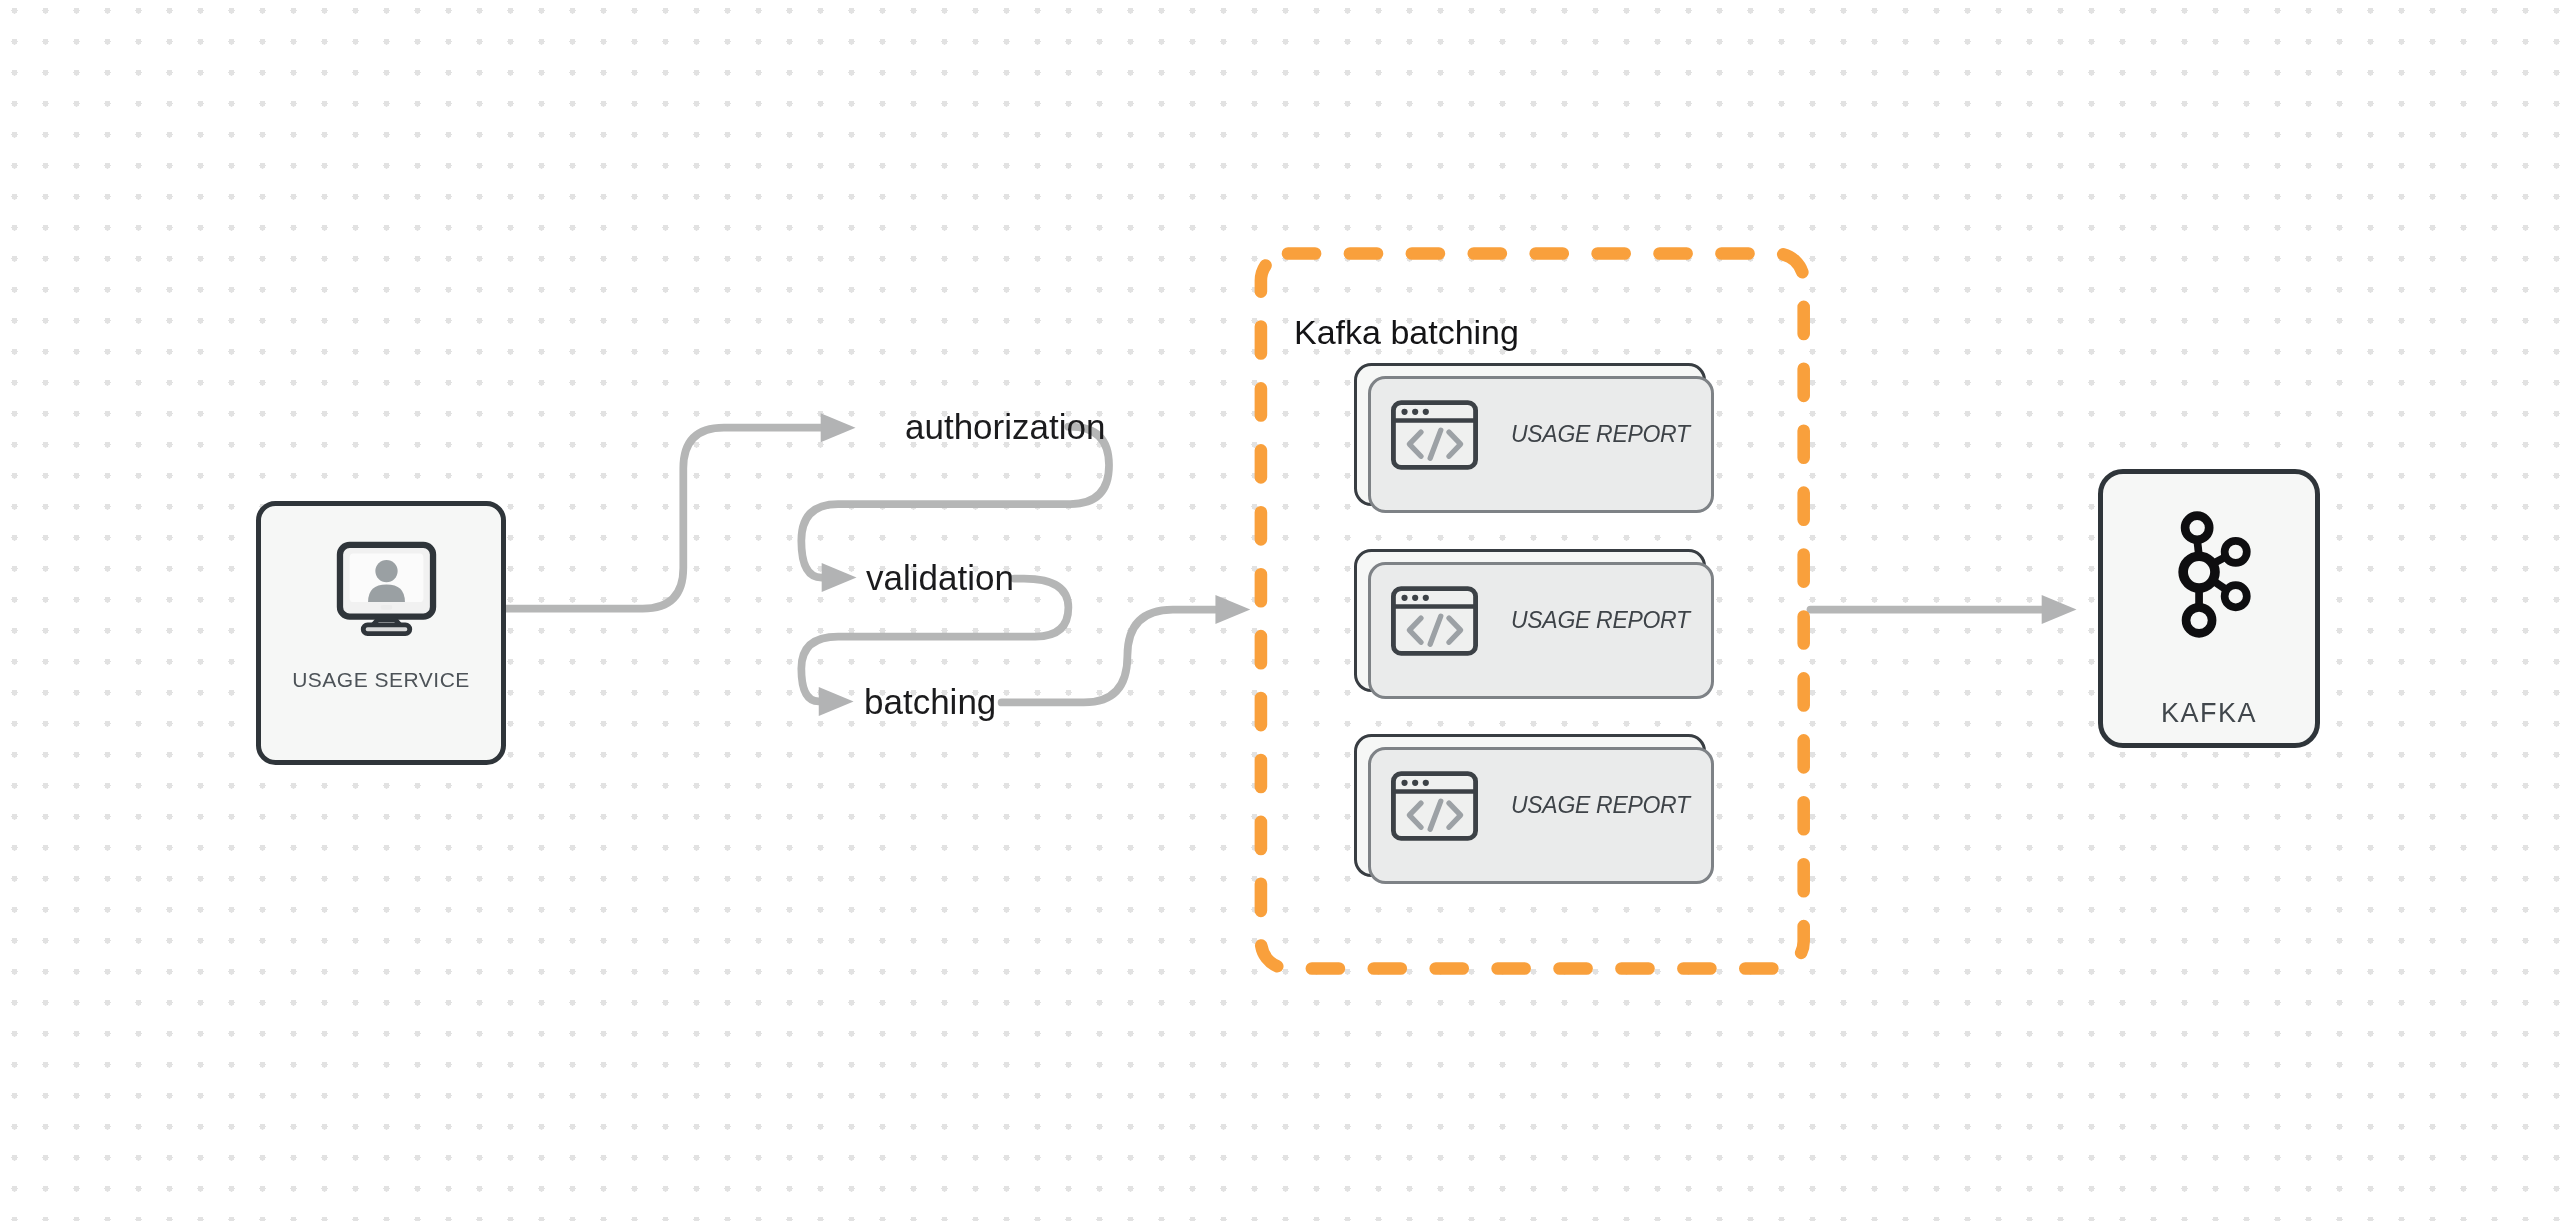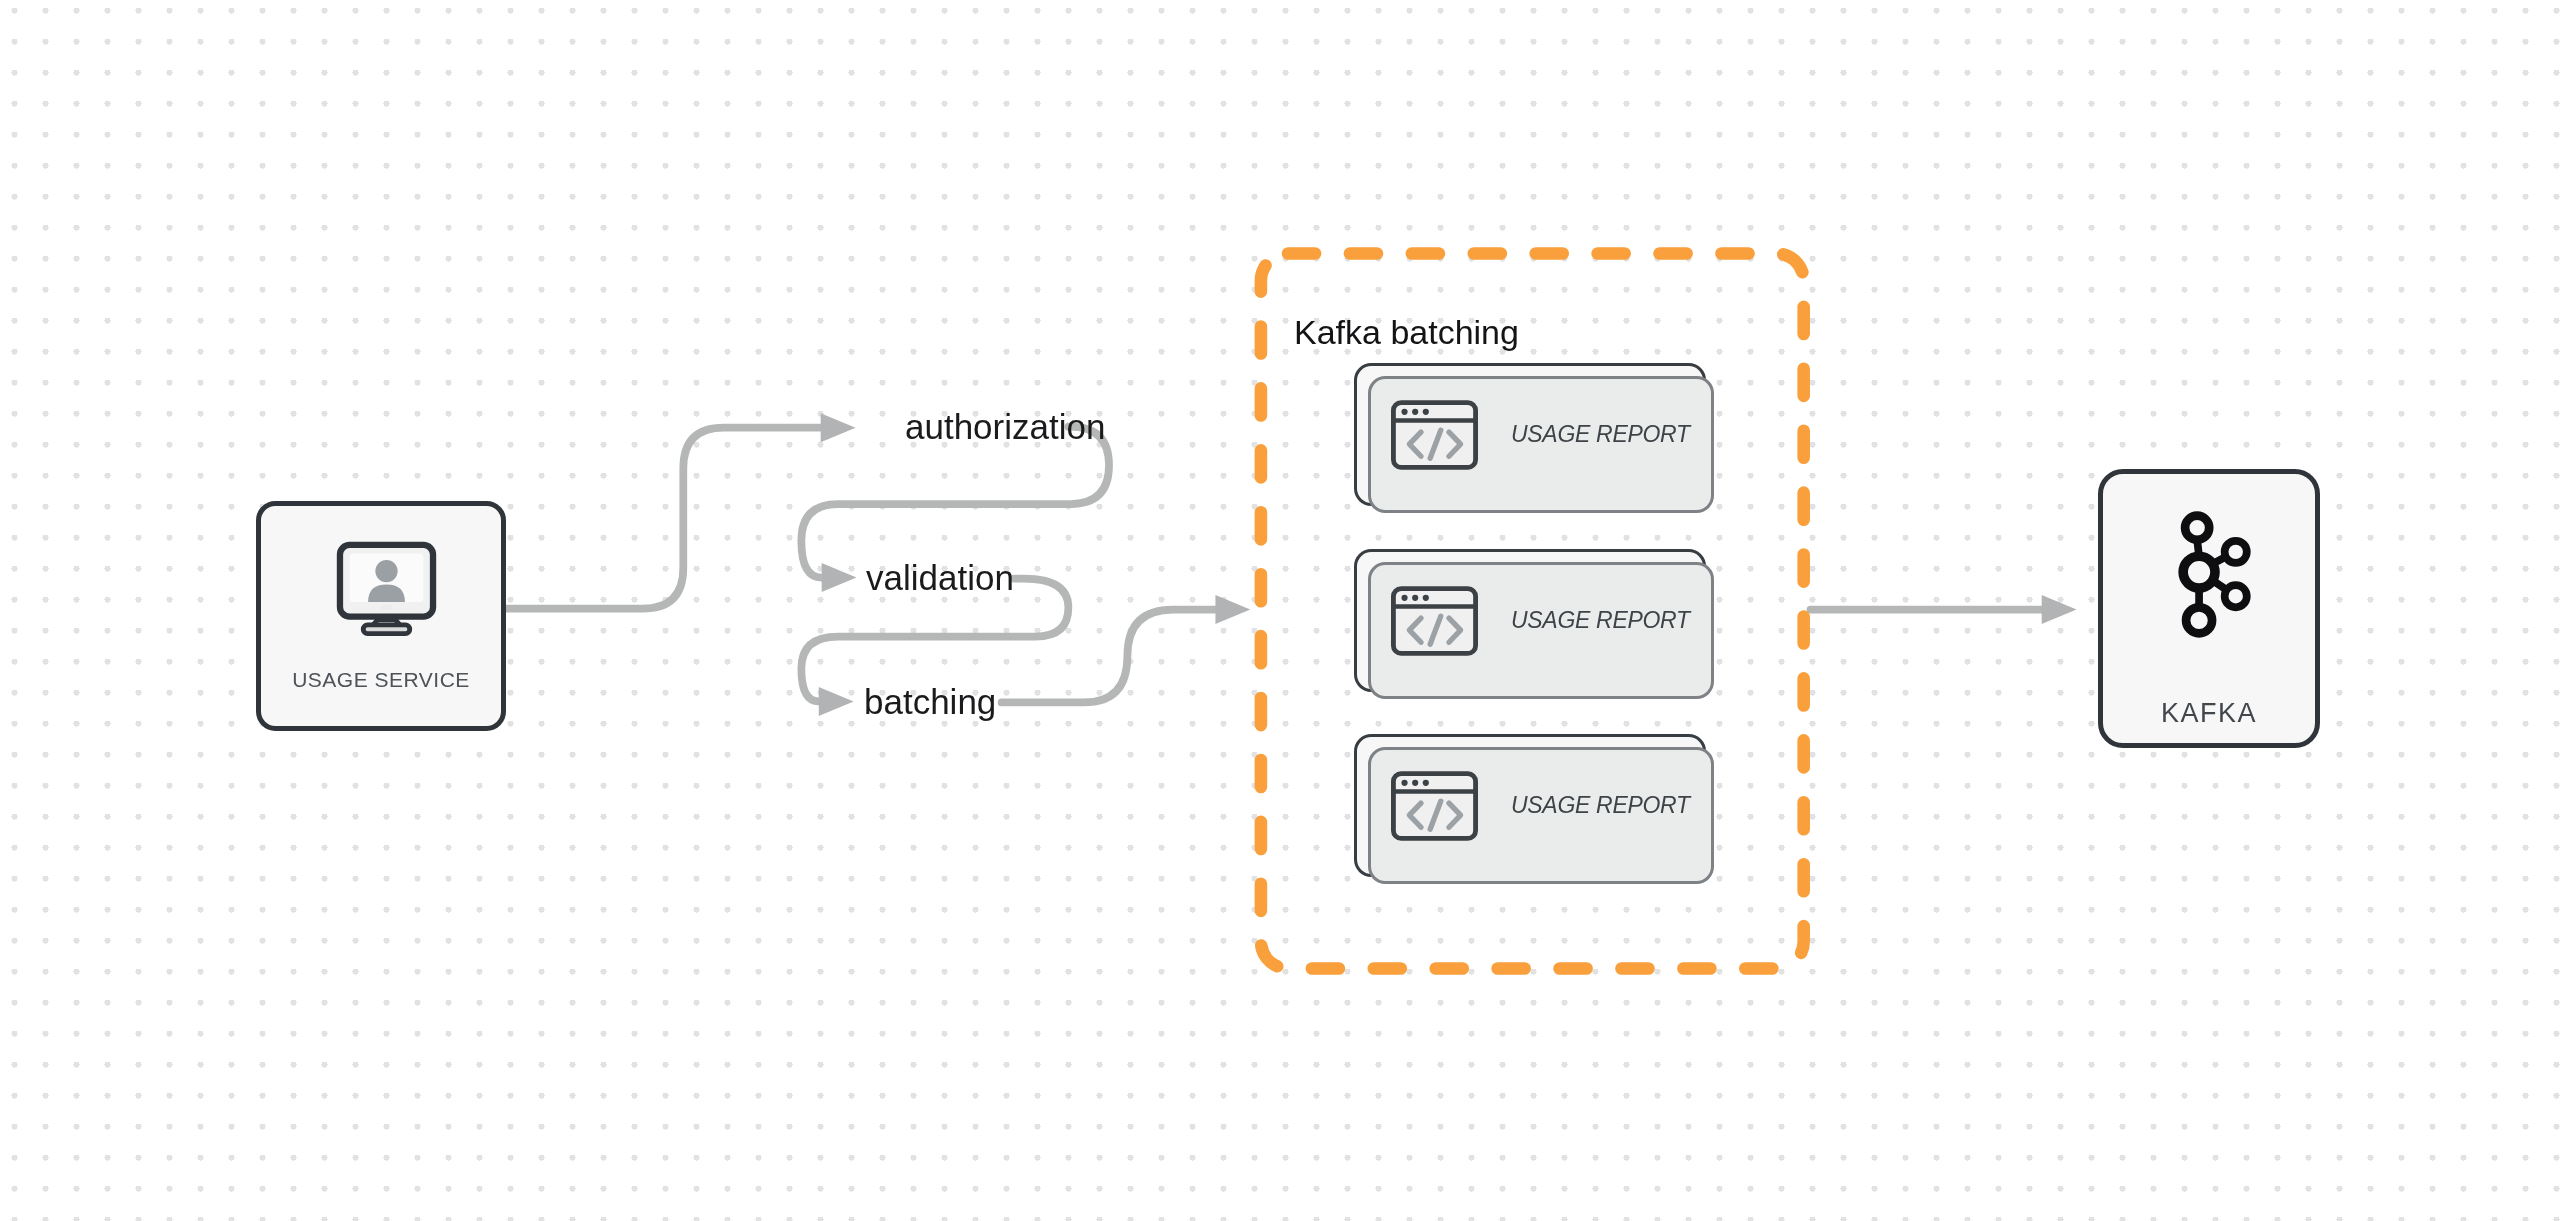--- a/index.html
+++ b/index.html
@@ -16,21 +16,21 @@
 
   
   .node{
     position:absolute;
     background:#f6f7f6;
     border:5.8px solid #2f353a;
     border-radius:19.4px;
     box-sizing:border-box;
     z-index:2;
   }
-  #usage-service-node{left:256px;top:501px;width:250px;height:230px;}
+  #usage-service-node{left:256px;top:501px;width:250px;height:264px;}
   #kafka-node{left:2098px;top:469px;width:222px;height:279px;border-radius:25px;}
 
   .node-label{
     position:absolute;left:0;right:0;text-align:center;
     color:#4d5358;line-height:1;
   }
   #usage-service-node .node-label{top:163px;font-size:21px;letter-spacing:0.5px;}
   #kafka-node .node-label{top:198px;font-size:27px;letter-spacing:1.5px;color:#41474c;margin-top:28px;}
 
   #usage-service-node .node-icon{position:absolute;left:75px;top:35px;}

